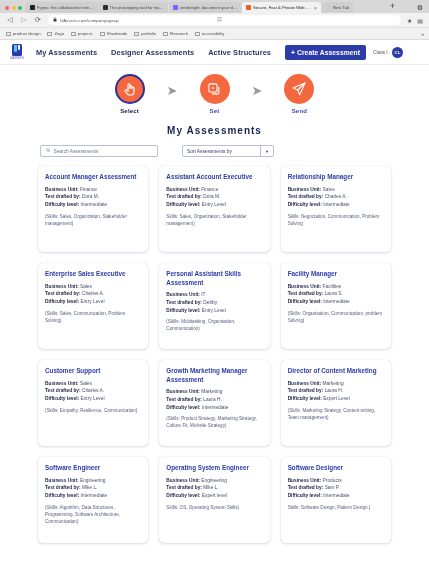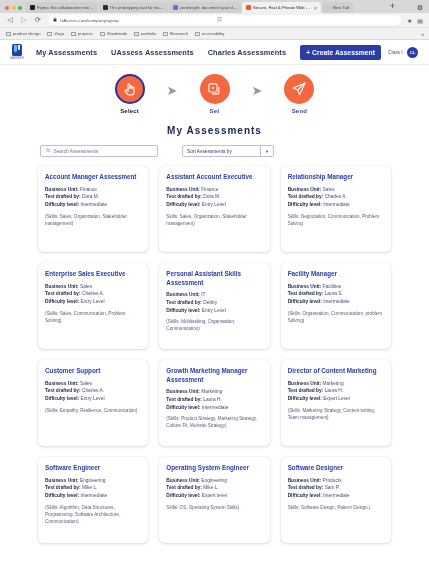--- a/index.html
+++ b/index.html
@@ -264,22 +264,22 @@
       </div>
       <span class="overflow">»</span>
   </div>
 
   <div class="appnav">
     <div class="logo">
       <div class="mark"></div>
       <div class="wordmark">UASSESS</div>
     </div>
     <div class="navlink">My Assessments</div>
-    <div class="navlink">UAssess Assessments</div>
-    <div class="navlink">Charles Assessments</div>
+    <div class="navlink">Designer Assessments</div>
+    <div class="navlink">Active Structures</div>
     <div class="create-btn">
       <span>+</span>
       <span>Create Assessment</span>
     </div>
     <div class="user">
       <span class="uname">Clara I.</span>
       <span class="avatar">CL</span>
     </div>
   </div>
 

